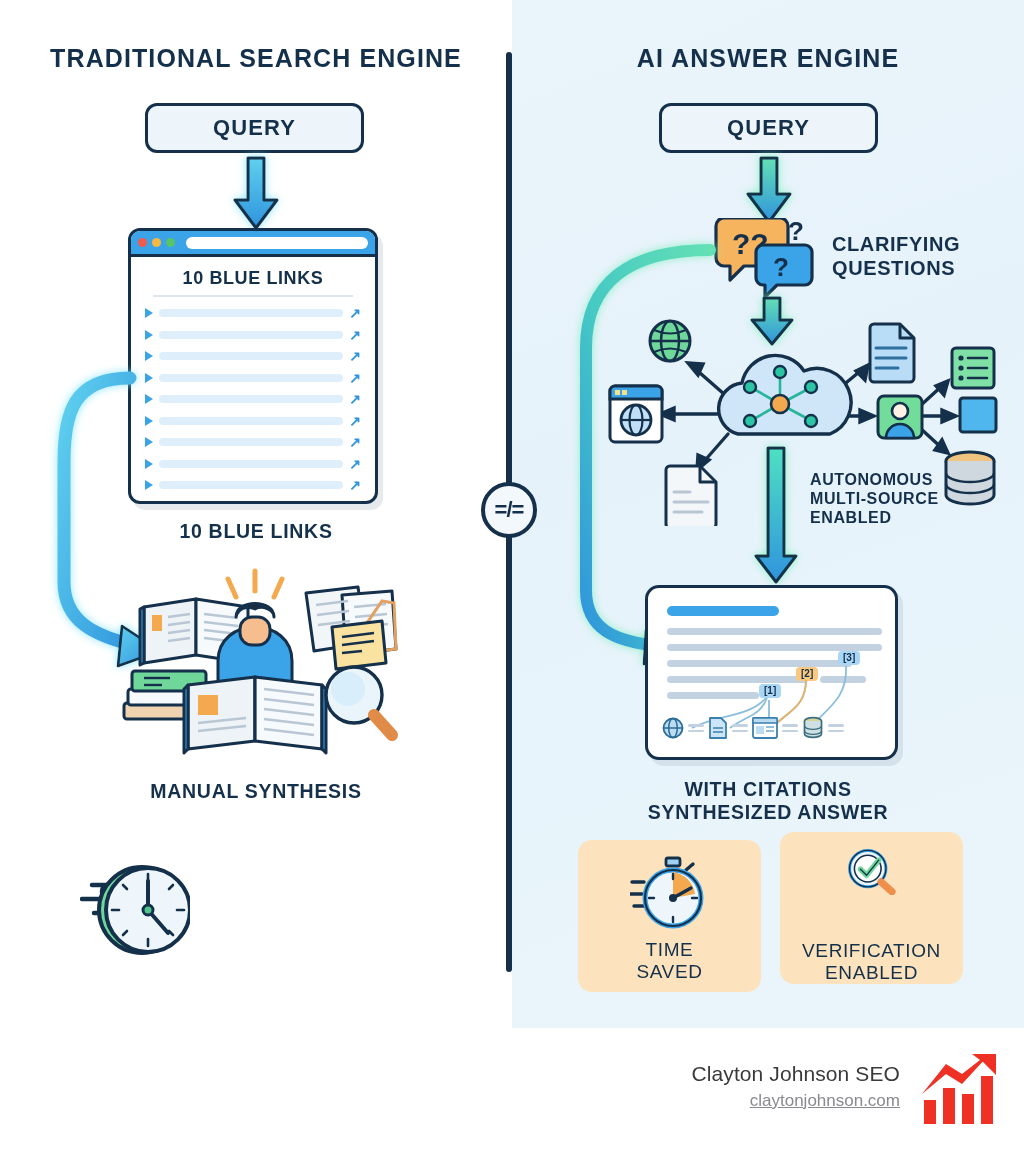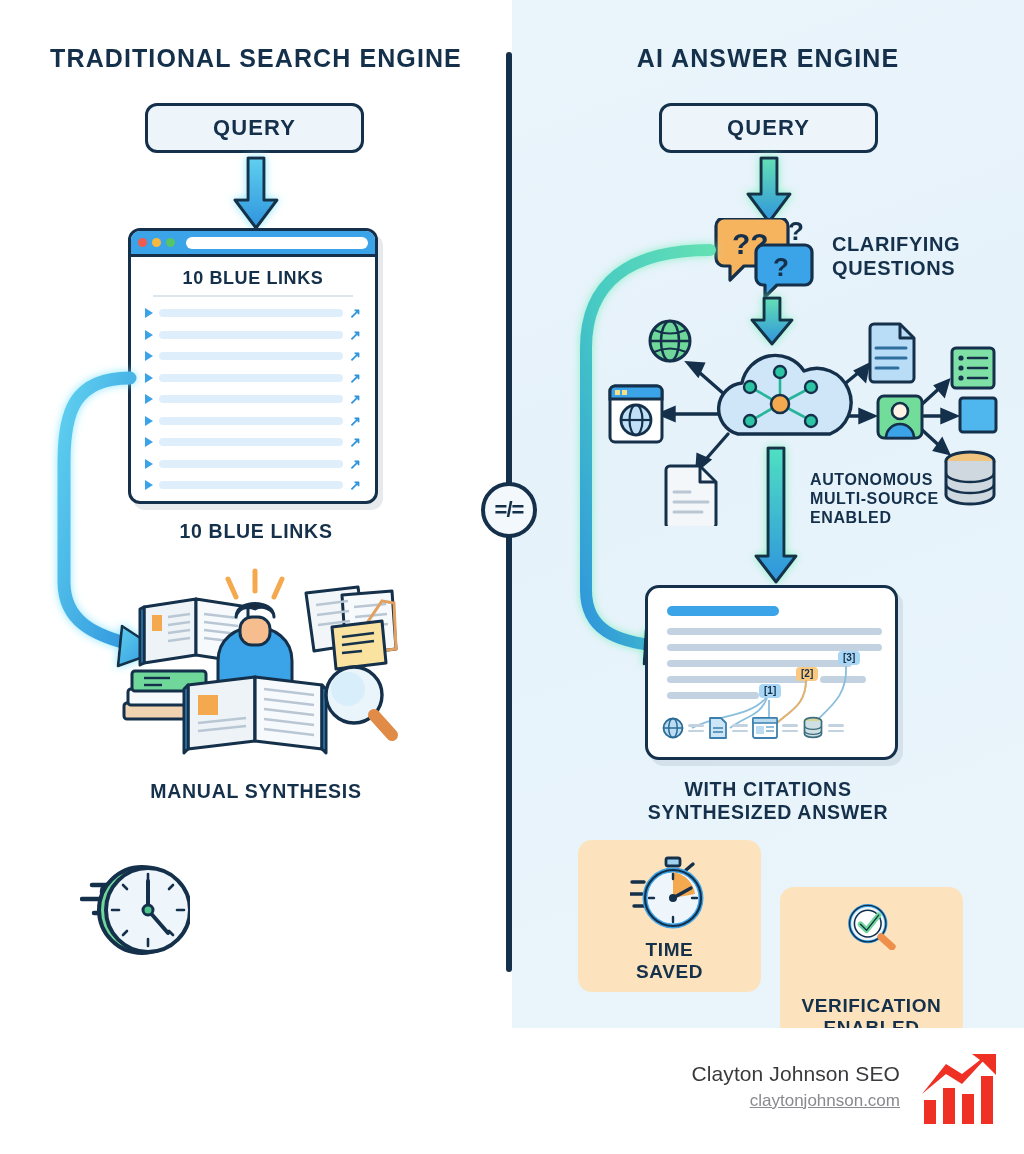--- a/index.html
+++ b/index.html
@@ -114,21 +114,21 @@
   .src-dash i { display: block; height: 2.5px; background: #c3d2e0; border-radius: 2px; margin: 3px 0; }
 
   
   .benefit {
     position: absolute; width: 183px; height: 152px; border-radius: 14px;
     background: #fde3bd;
     display: flex; flex-direction: column; align-items: center; justify-content: flex-start;
     padding-top: 16px;
   }
   .benefit-label {
-    margin-top: 5px; text-align: center; font-size: 19px; font-weight: 700;
+    margin-top: 5px; text-align: center; font-size: 19px; font-weight: 400;
     letter-spacing: .6px; color: #14304a; line-height: 1.15;
   }
 
   
   .footer { position: absolute; left: 0; top: 1028px; width: 1024px; height: 126px; background: #fff; }
   .brand-name {
     position: absolute; right: 124px; top: 1062px; text-align: right;
     font-size: 21px; font-weight: 400; color: #3a3a3c; letter-spacing: .1px;
   }
   .brand-url {
@@ -646,21 +646,21 @@
         </g>
         <line x1="43" y1="42" x2="61" y2="32" stroke="#14304a" stroke-width="3.4" stroke-linecap="round"></line>
         <circle cx="43" cy="42" r="4" fill="#14304a"></circle>
       </svg>
       <div class="benefit-label">
         <div>TIME</div>
         <div>SAVED</div>
       </div>
     </div>
 
-    <div class="benefit" style="left:268px; top:887px;gap:40px;">
+    <div class="benefit" style="left:268px; top:832px;gap:40px;">
       <svg width="82" height="78" viewBox="0 0 82 78">
         <circle cx="34" cy="34" r="30" fill="#eef6fc" stroke="#3ba3e8" stroke-width="5"></circle>
         <circle cx="34" cy="34" r="30" fill="none" stroke="#14304a" stroke-width="2.2"></circle>
         <circle cx="34" cy="34" r="22" fill="#fff" stroke="#14304a" stroke-width="2.6"></circle>
         <path d="M22 35 L32 45 L52 20" fill="none" stroke="#6fd79a" stroke-width="9" stroke-linecap="round" stroke-linejoin="round"></path>
         <path d="M22 35 L32 45 L52 20" fill="none" stroke="#14304a" stroke-width="2.2" stroke-linecap="round" stroke-linejoin="round"></path>
         <path d="M56 56 L74 72" stroke="#ef8f4c" stroke-width="12" stroke-linecap="round"></path>
         <path d="M56 56 L74 72" stroke="#14304a" stroke-width="2.4" stroke-linecap="round" opacity=".0"></path>
       </svg>
       <div class="benefit-label">

